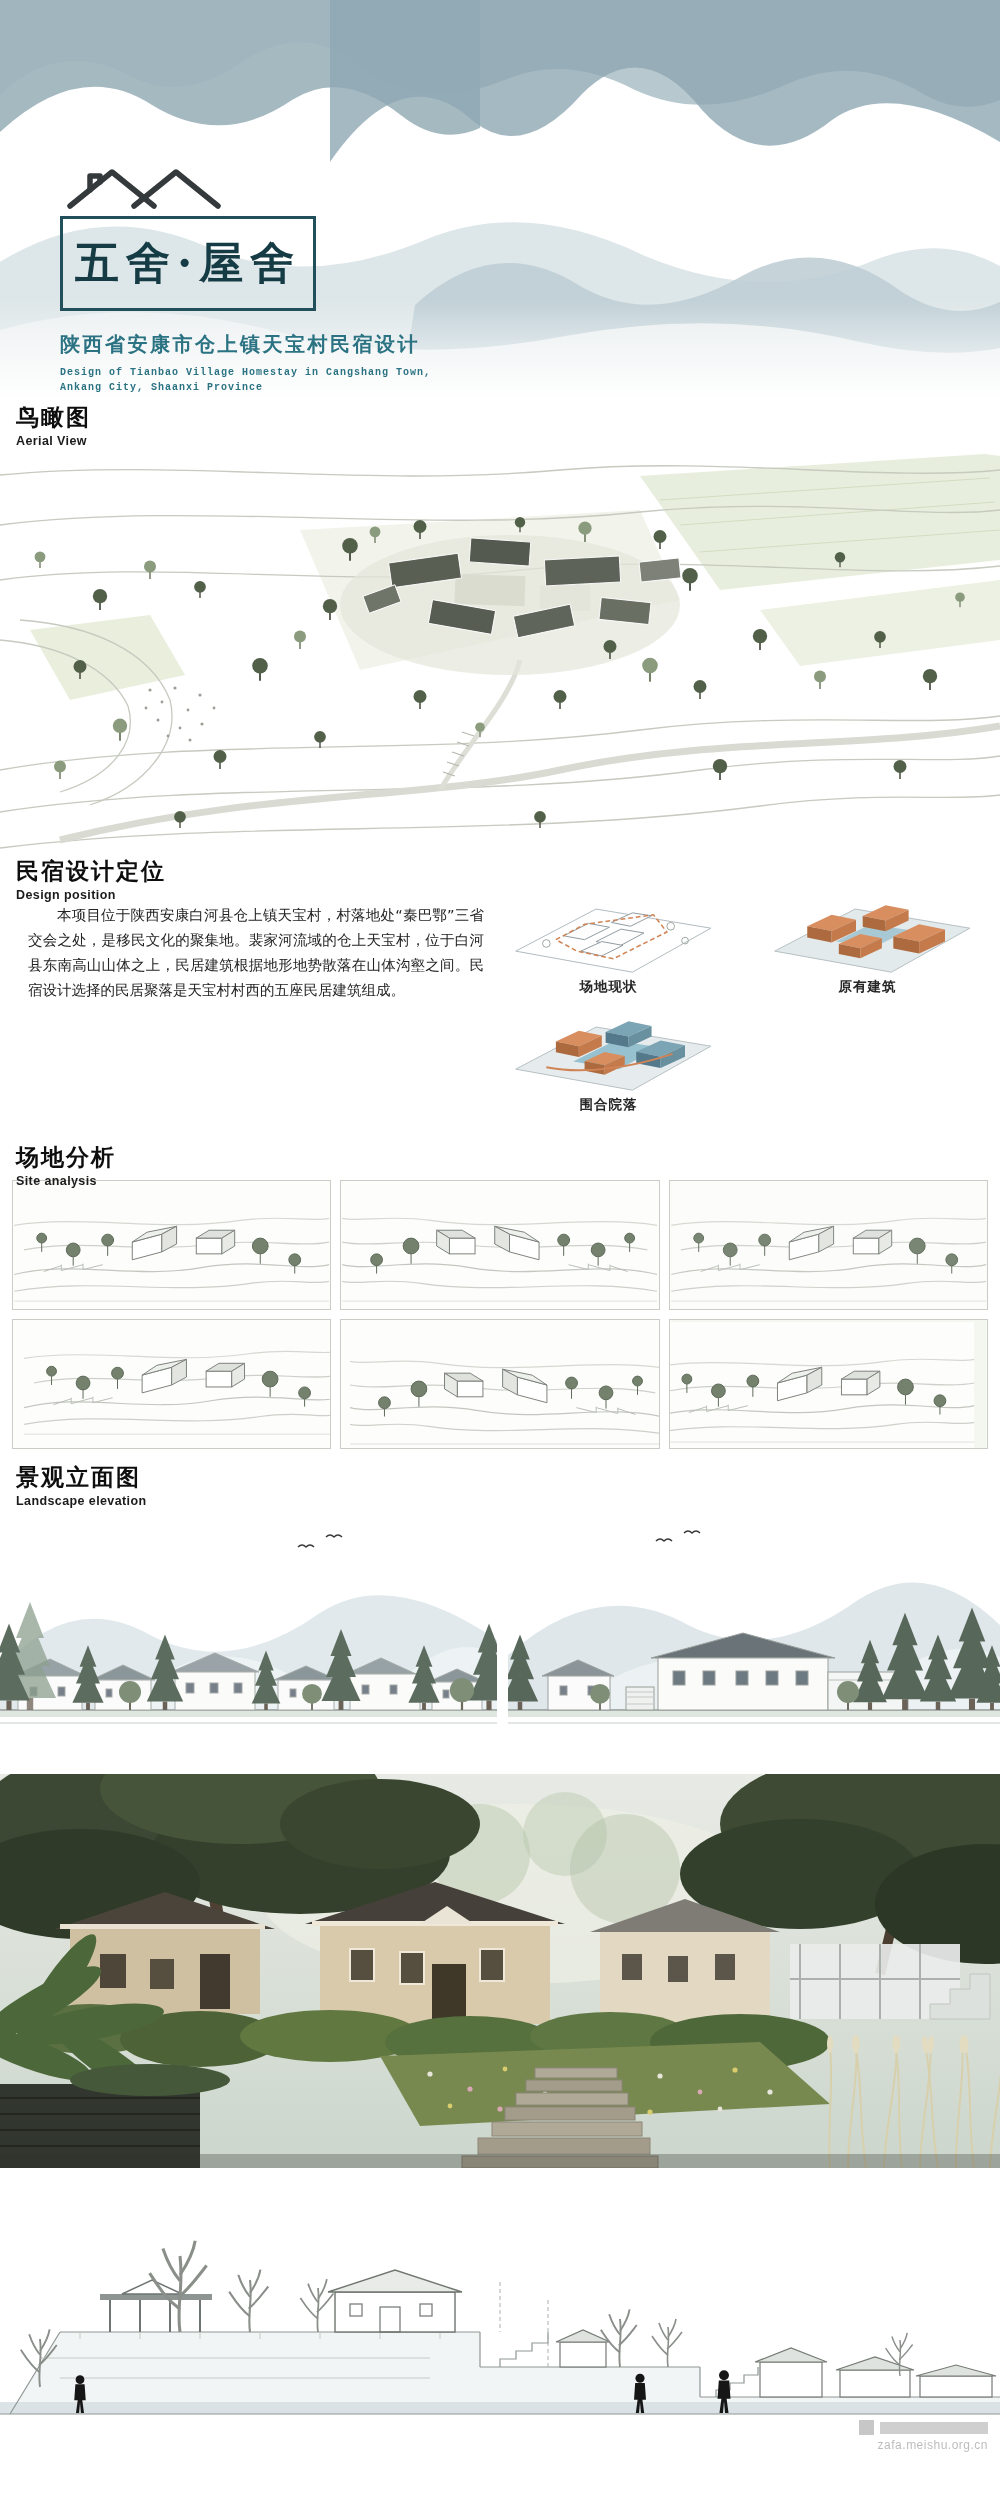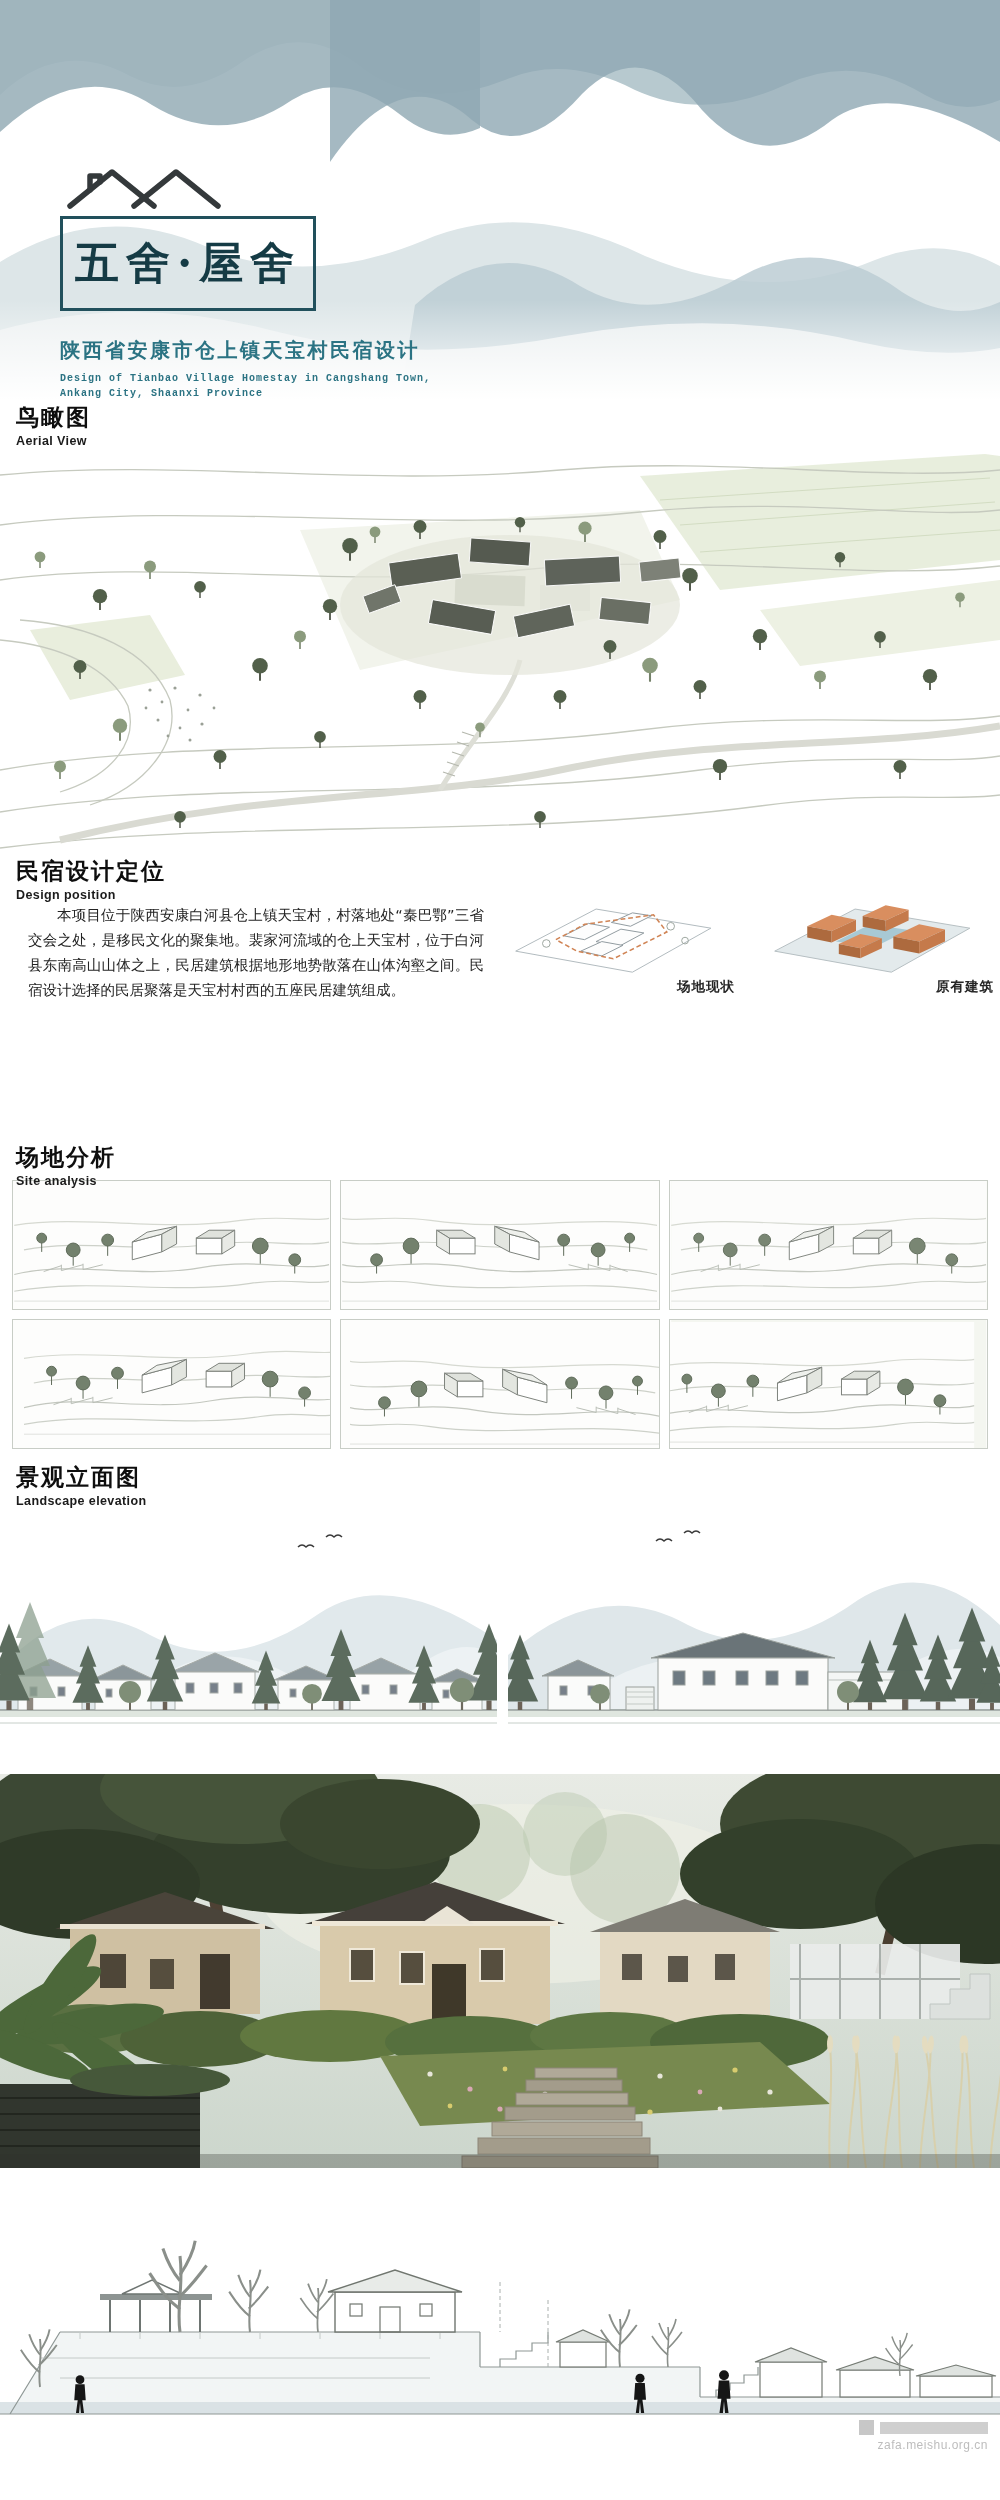--- a/index.html
+++ b/index.html
@@ -6,36 +6,36 @@
   body{font-family:"Liberation Sans",sans-serif;}
   .poster{position:relative;width:1000px;height:2500px;background:#ffffff;overflow:hidden;}
   .abs{position:absolute;}
   
   .header-art{position:absolute;top:0;left:0;width:1000px;height:400px;}
   .logo{position:absolute;left:60px;top:160px;z-index:6;}
   .roof-icon{display:block;margin-left:4px;margin-bottom:6px;}
   .logo-title{display:inline-block;border:3px solid #21505c;color:#153b45;
     font-family:"DejaVu Serif","Liberation Serif",serif;font-weight:bold;
     font-size:44px;letter-spacing:7px;padding:18px 12px;line-height:1.2;background:rgba(255,255,255,0.0);}
-  .logo-sub{margin-top:26px;color:#2b7383;font-weight:bold;font-size:20px;letter-spacing:2.5px;
+  .logo-sub{margin-top:20px;color:#2b7383;font-weight:bold;font-size:20px;letter-spacing:2.5px;
     font-family:"DejaVu Sans",sans-serif;}
   .logo-en{margin-top:7px;color:#2b7383;font-weight:bold;font-size:10px;letter-spacing:1px;
     line-height:1.5;font-family:"Liberation Mono",monospace;}
   
   .sec-head{position:absolute;left:16px;z-index:5;}
   .sec-cn{font-family:"DejaVu Sans",sans-serif;font-weight:bold;font-size:23px;color:#0e0e0e;letter-spacing:2px;}
   .sec-en{font-weight:bold;font-size:12.5px;color:#1b1b1b;letter-spacing:.4px;margin-top:1px;}
   
   .desc{position:absolute;left:28px;top:903px;width:456px;}
   .desc p{margin:0 0 7px 0;text-indent:2em;font-size:14.5px;line-height:1.72;color:#232323;
     text-align:justify;font-family:"DejaVu Sans",sans-serif;}
   .diagrams{position:absolute;left:482px;top:888px;width:512px;display:grid;
     grid-template-columns:1fr 1fr;column-gap:6px;row-gap:10px;}
   .diag-cell svg{display:block;width:100%;height:88px;}
-  .diag-label{text-align:right;font-weight:bold;font-size:13.5px;color:#262626;letter-spacing:1px;
+  .diag-label{text-align:center;font-weight:bold;font-size:13.5px;color:#262626;letter-spacing:1px;
     margin-top:2px;font-family:"DejaVu Sans",sans-serif;}
   
   .site-grid{position:absolute;top:1180px;left:12px;width:976px;display:grid;
     grid-template-columns:repeat(3,1fr);gap:9px;}
   .site-cell{border:1px solid #c8cdc6;background:#fdfdfc;height:128px;overflow:hidden;}
   .site-cell svg{display:block;width:100%;height:100%;}
   
   .elev-left{position:absolute;top:1505px;left:0;width:497px;height:262px;}
   .elev-right{position:absolute;top:1505px;left:508px;width:492px;height:262px;}
   
@@ -301,20 +301,32 @@
       <svg viewBox="0 0 250 92">
         <path d="M28,66 L112,22 L232,42 L150,88 Z" fill="#e3eaec" stroke="#b3bdc0" stroke-width="1"></path>
         <polygon points="92,56 128,38 168,44 132,62" fill="#9ec3d0" opacity="0.85"></polygon>
         <use href="#boxO" transform="translate(62,28) scale(0.85)"></use>
         <use href="#boxO" transform="translate(120,18) scale(0.8)"></use>
         <use href="#boxO" transform="translate(152,38) scale(0.9)"></use>
         <use href="#boxO" transform="translate(95,48) scale(0.75)"></use>
       </svg>
       <div class="diag-label">原有建筑</div>
     </div>
+    <div class="diag-cell">
+      <svg viewBox="0 0 250 92">
+        <path d="M28,66 L112,22 L232,42 L150,88 Z" fill="#e6ecee" stroke="#b3bdc0" stroke-width="1"></path>
+        <polygon points="88,58 132,36 178,43 136,66" fill="#8fbccb" opacity="0.9"></polygon>
+        <use href="#boxO" transform="translate(70,26) scale(0.8)"></use>
+        <use href="#boxT" transform="translate(122,16) scale(0.8)"></use>
+        <use href="#boxT" transform="translate(154,36) scale(0.85)"></use>
+        <use href="#boxO" transform="translate(100,48) scale(0.7)"></use>
+        <path d="M60,64 C100,72 150,64 192,50" stroke="#d08455" stroke-width="2" fill="none"></path>
+      </svg>
+      <div class="diag-label">围合院落</div>
+    </div>
   </div>
 
   <div class="sec-head" style="top:1142px;">
     <div class="sec-cn">场地分析</div>
     <div class="sec-en">Site analysis</div>
   </div>
 
   <div class="site-grid">
     <div class="site-cell">
       <svg viewBox="0 0 320 130">

